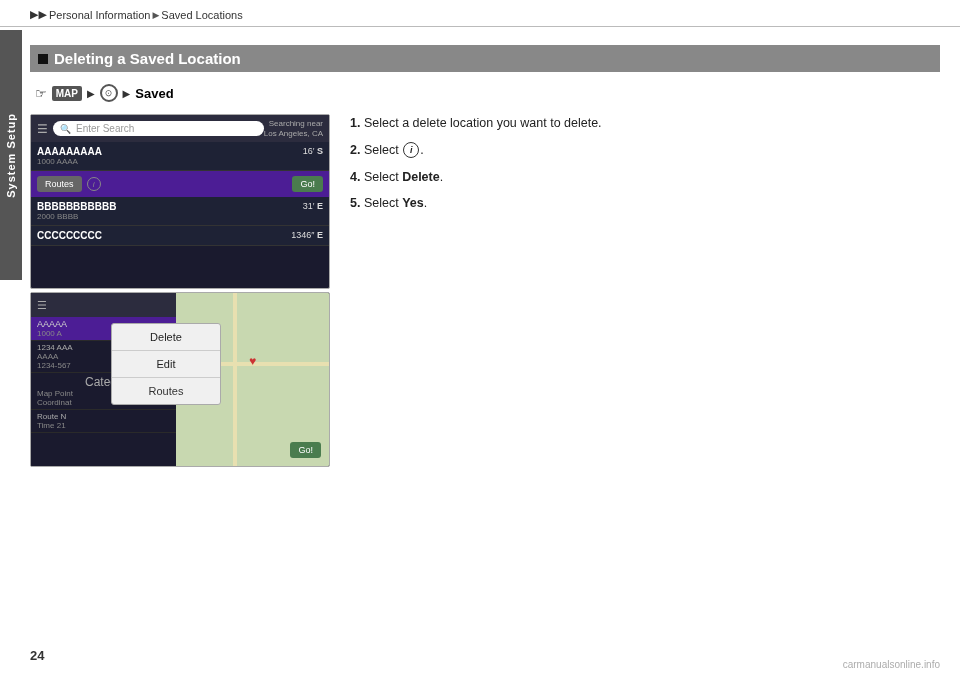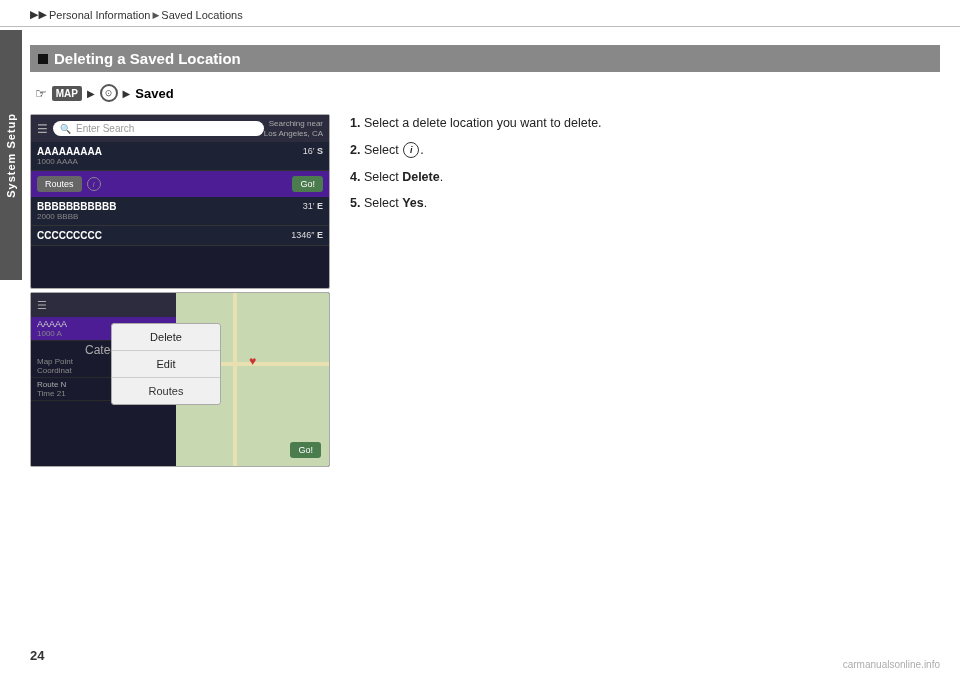--- a/index.html
+++ b/index.html
@@ -473,20 +473,25 @@
 
         <div style="position:absolute; left:0; top:0; width:145px; height:100%; background:#1a1a2e; z-index:2;">
           <div class="ss-bottom-header">
             <span style="color:#aaa; font-size:11px;">☰</span>
           </div>
           <div class="ss-list-item-small">
             <div class="ss-item-name-small">AAAAA</div>
             <div style="color:#888; font-size:8px;">1000 A</div>
           </div>
           <div style="padding: 2px 6px; background:#1a1a2e; border-bottom:1px solid #2a2a2a;">
+            <div style="color:#aaa; font-size:8px;">1234 AAA</div>
+            <div style="color:#888; font-size:8px;">AAAA</div>
+            <div style="color:#888; font-size:8px;">1234-567</div>
+          </div>
+          <div style="padding: 2px 6px; background:#1a1a2e; border-bottom:1px solid #2a2a2a;">
             <div style="color:#aaa; font-size:12px;margin-left:48px;">Category</div>
             <div style="color:#888; font-size:8px;">Map Point</div>
             <div style="color:#888; font-size:8px;">Coordinat</div>
           </div>
           <div style="padding: 2px 6px; background:#1a1a2e; border-bottom:1px solid #2a2a2a;">
             <div style="color:#aaa; font-size:8px;">Route N</div>
             <div style="color:#888; font-size:8px;">Time 21</div>
           </div>
 
           <div style="position:absolute; left:-14px; top:70px; color:#444; font-size:18px;">▼</div>

